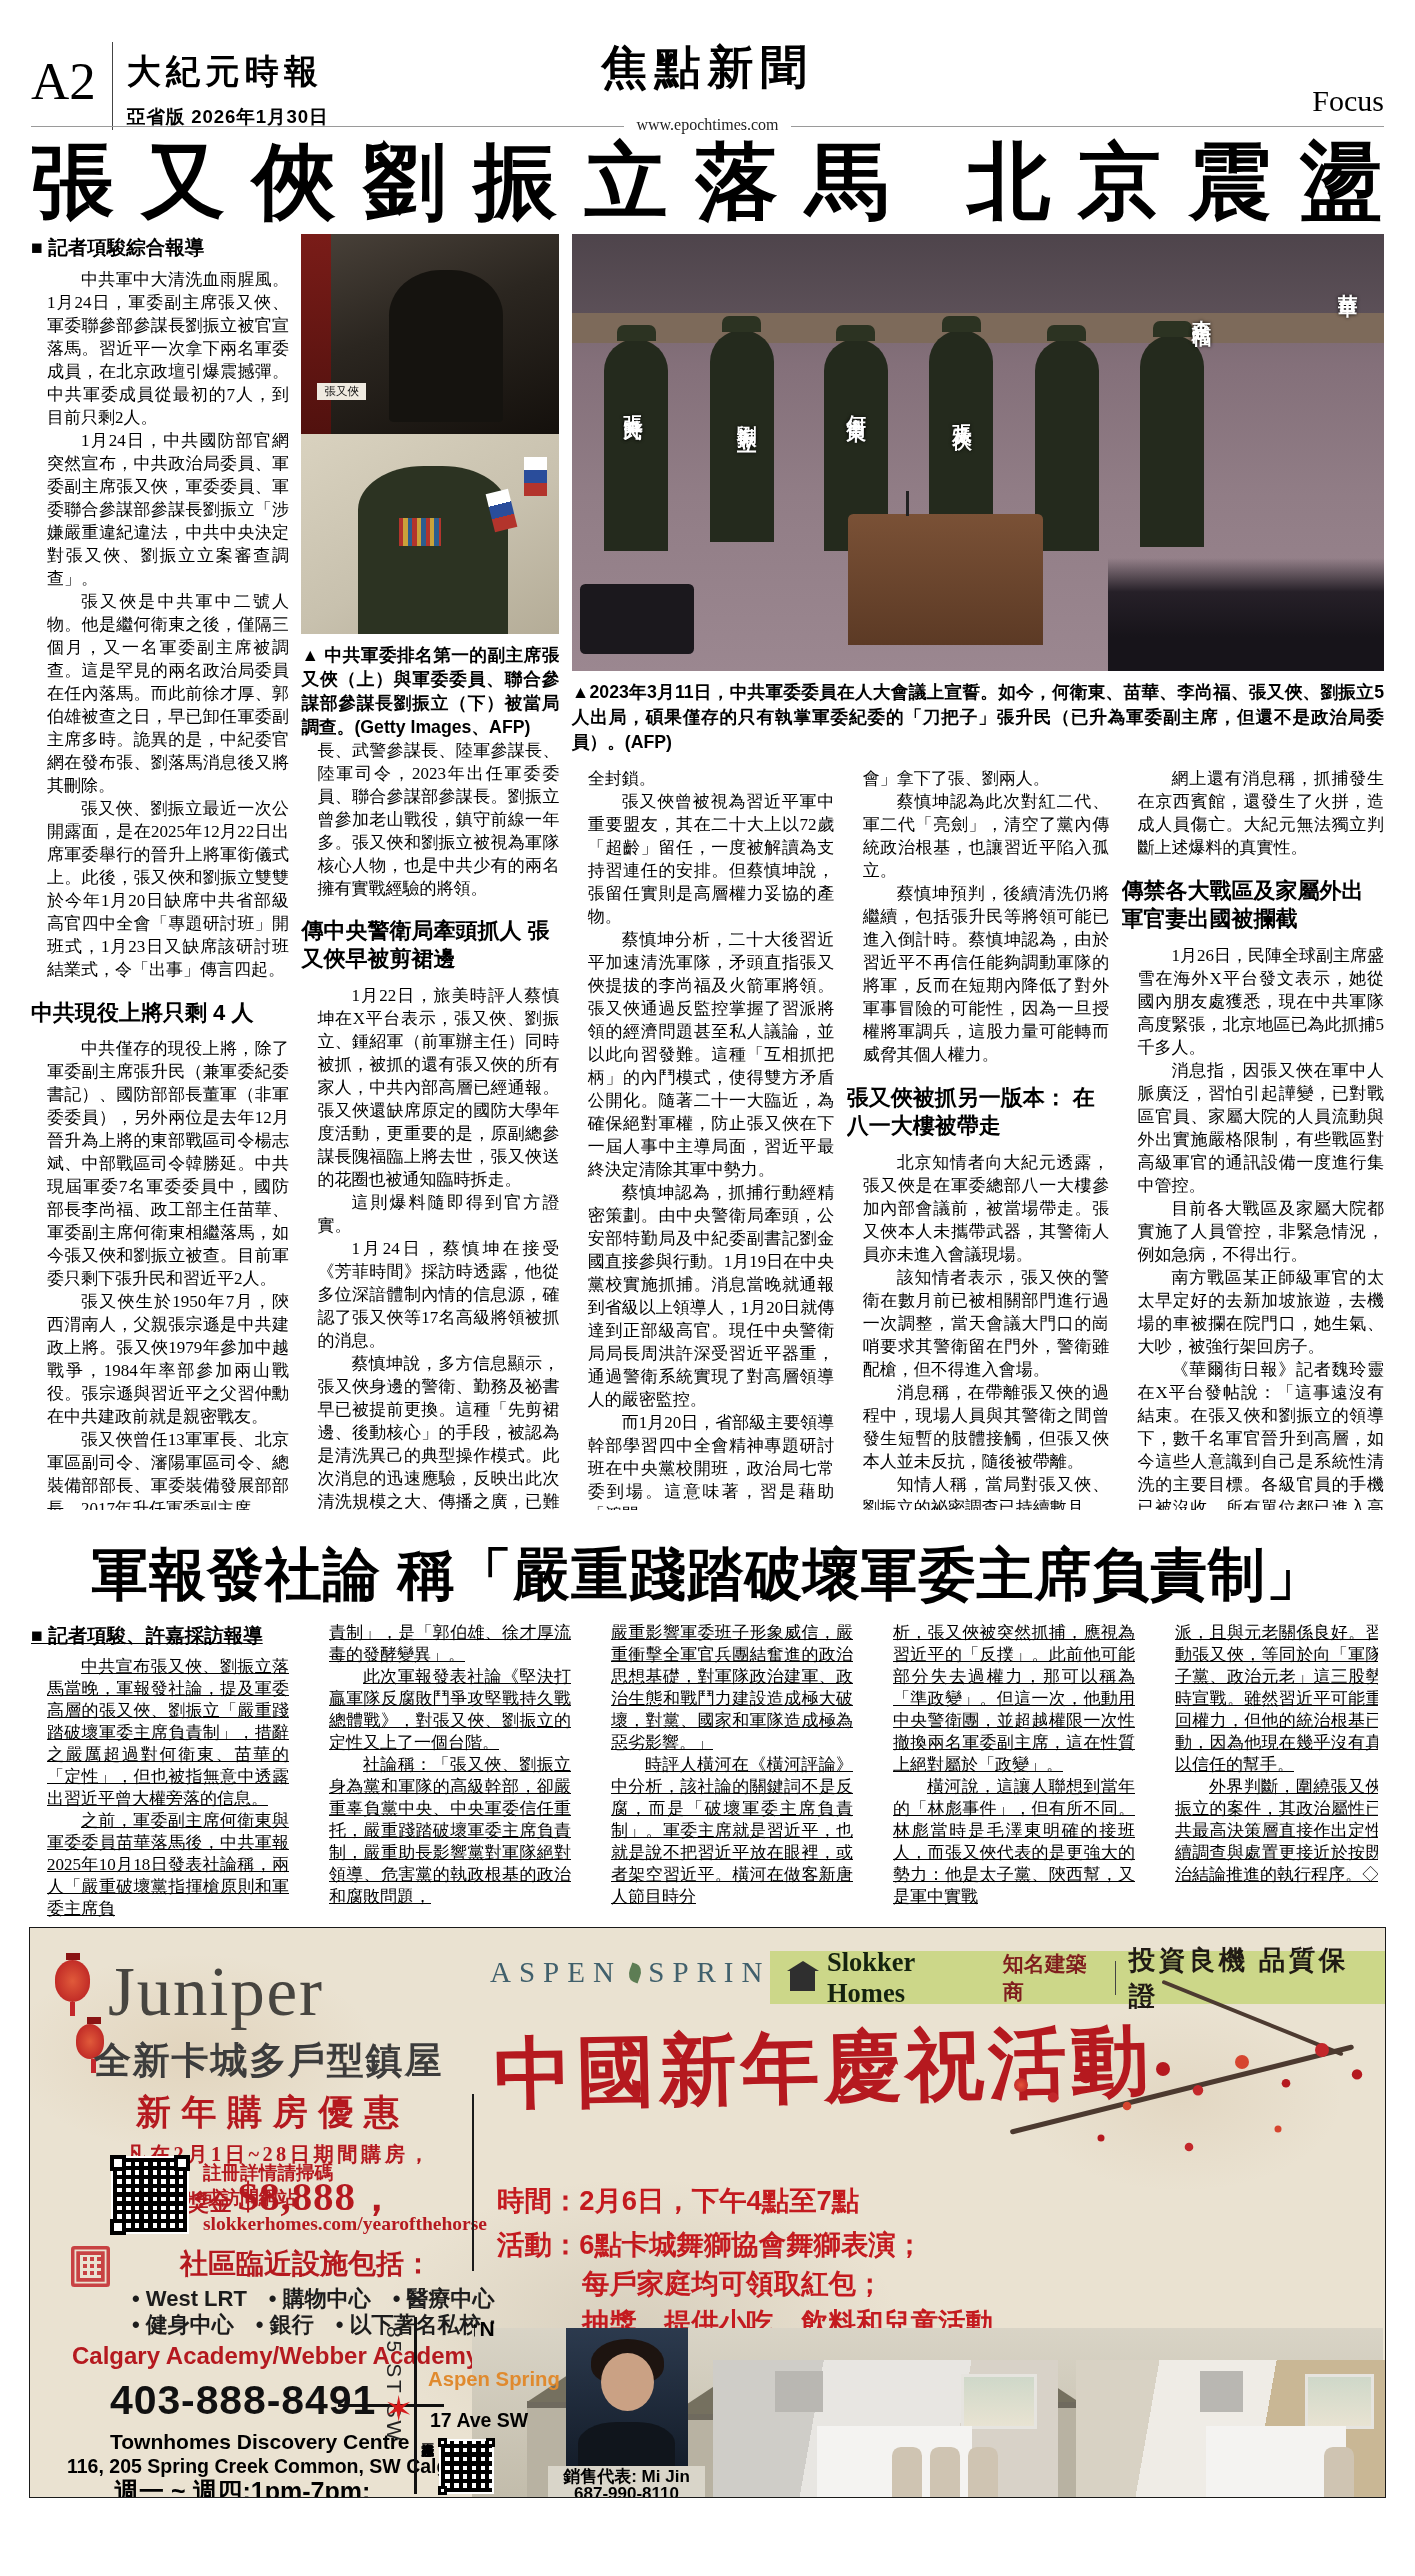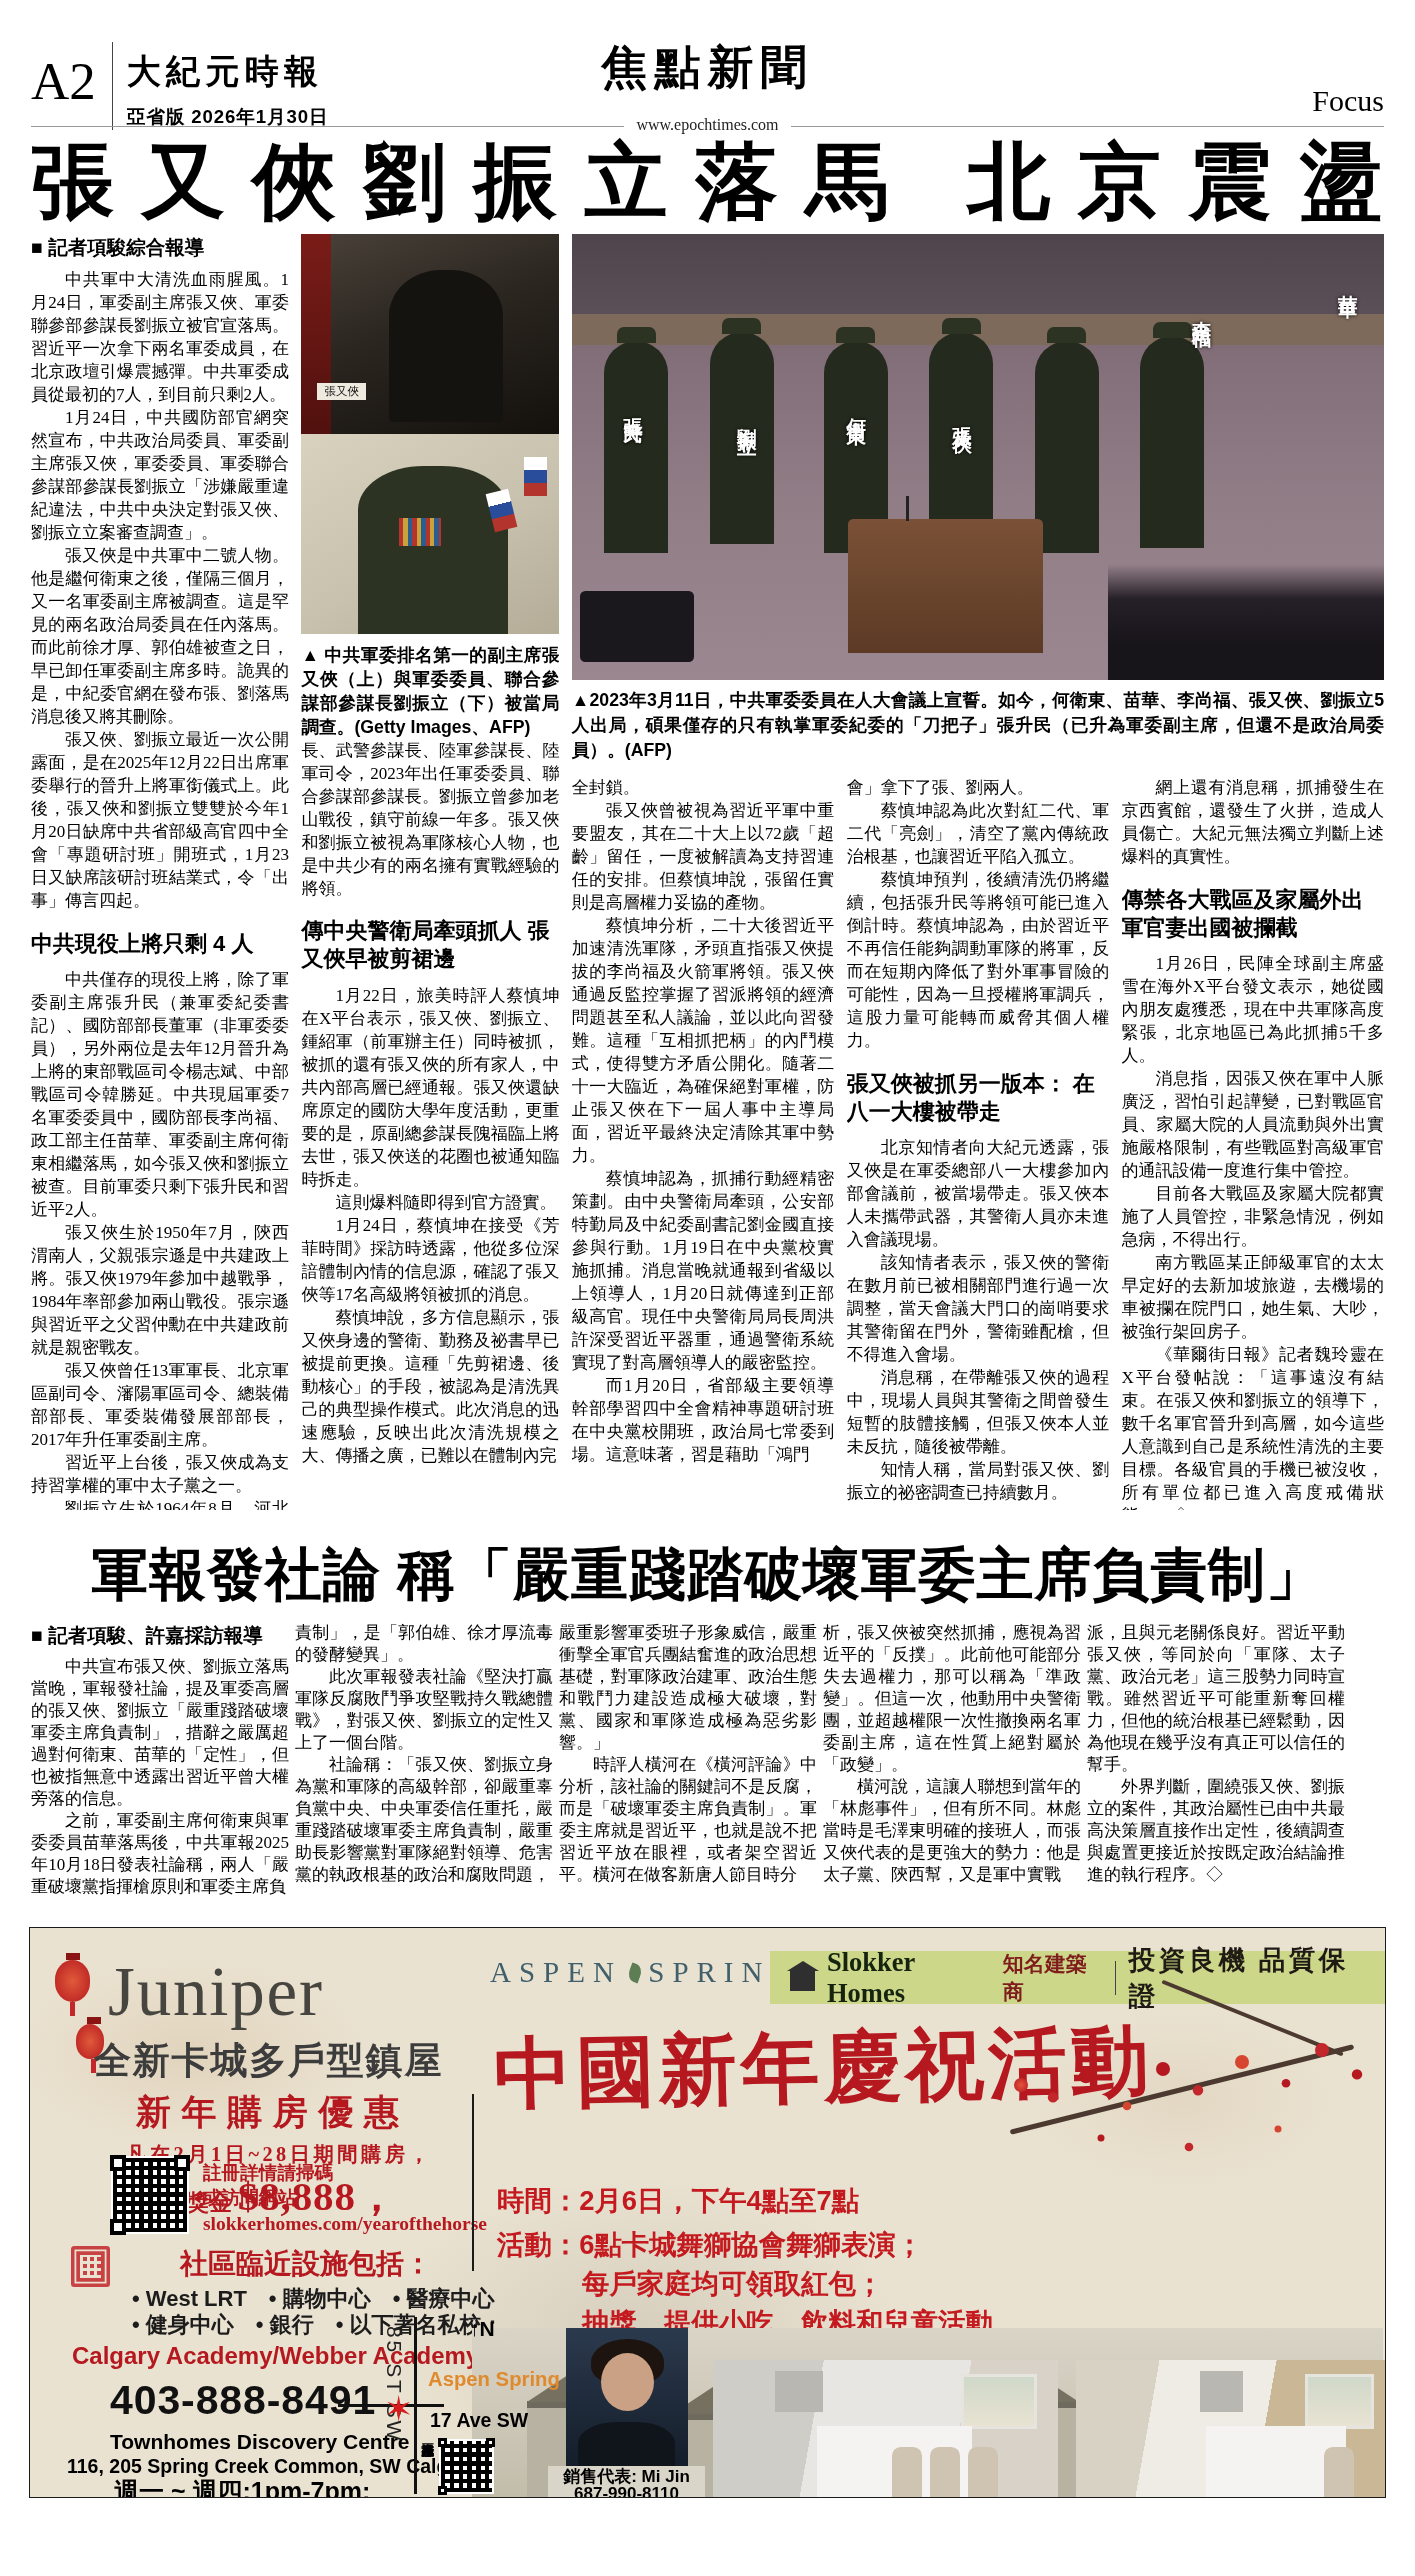--- a/index.html
+++ b/index.html
@@ -26,21 +26,21 @@
     font-family:"Liberation Sans",sans-serif; font-weight:900; font-size:83px; line-height:88px;
     text-align:justify; text-align-last:justify; white-space:nowrap; letter-spacing:1.8px; }
 
   
   .art1 { position:absolute; top:234px; left:31px; right:31px; height:1276px; display:flex; gap:12.4px; overflow:hidden; }
   .col { width:258px; flex:0 0 258px; overflow:hidden; height:100%; }
   .right3 { flex:1 1 auto; display:flex; flex-direction:column; }
   .threecols { display:flex; gap:12.4px; flex:1 1 auto; overflow:hidden; }
   .threecols .col3 { width:258px; flex:1 1 0; overflow:hidden; }
 
-  .blk-p, .blk-cont { font-size:17px; line-height:23px; text-align:justify; }
+  .blk-p, .blk-cont { font-size:17px; line-height:23px; text-align:justify;margin-left:16px; }
   .blk-p { text-indent:2em; }
   .blk-byline { font-family:"Liberation Sans",sans-serif; font-weight:bold; font-size:19.5px; margin-bottom:7px; }
   .blk-subhead { font-family:"Liberation Sans",sans-serif; font-weight:900; font-size:22px; line-height:28px; margin:17.7px 0 10.6px; }
 
   
   .photo-stack { width:100%; height:400px; position:relative; overflow:hidden; background:#222; }
   .ph-top { position:absolute; top:0; left:0; right:0; height:50%;
             background:linear-gradient(160deg,#4a423a 0%,#2b2620 45%,#14100c 100%); }
   .ph-top .redflag { position:absolute; left:0; top:0; width:30px; height:100%; background:linear-gradient(#7a1c18,#51110e); }
   .ph-top .figure { position:absolute; left:34%; top:18%; width:44%; height:76%; background:#15130f; border-radius:46% 46% 5.3px 5.3px/30% 30% 3.5px 3.5px; }
@@ -63,21 +63,21 @@
   .podium .mic { position:absolute; top:-23px; left:30%; width:2.7px; height:25px; background:#222; }
   .crowd { position:absolute; bottom:0; right:0; width:34%; height:26%; background:linear-gradient(0deg,#17141a 30%,#262028 70%, transparent); }
   .camera { position:absolute; bottom:4%; left:1%; width:14%; height:16%; background:#1b181d; border-radius:5.3px; }
   .vlabel { position:absolute; writing-mode:vertical-rl; color:#fff; font-family:"Liberation Sans",sans-serif;
             font-weight:bold; font-size:19.5px; letter-spacing:3.5px; text-shadow:0 0 3.5px #000; }
   .maincaption { font-family:"Liberation Sans",sans-serif; font-weight:bold; font-size:17.7px; line-height:25px; margin:8.8px 0 12.4px; text-align:justify; }
 
   
   .headline2 { position:absolute; top:1537px; left:31px; right:31px; text-align:center;
     font-family:"Liberation Sans",sans-serif; font-weight:900; font-size:57px; letter-spacing:0.9px; }
-  .art2 { position:absolute; top:1622px; left:31px; right:37px; height:299px; display:flex; gap:6px; overflow:hidden; }
+  .art2 { position:absolute; top:1622px; left:31px; right:37px; height:299px; display:flex; gap:24px; overflow:hidden;text-decoration:underline; }
   .art2 .blk-p, .art2 .blk-cont { font-size:17px; line-height:22px; }
 
   
   .ad { position:absolute; top:1927px; left:29px; width:1357px; height:571px; border:1.8px solid #1a1a1a;
         background:#eae2d1; overflow:hidden; font-family:"Liberation Sans",sans-serif;
         background-image:
           radial-gradient(ellipse 265px 142px at 12% 22%, rgba(173,126,66,.14), transparent 70%),
           radial-gradient(ellipse 372px 212px at 45% 70%, rgba(120,110,88,.16), transparent 70%),
           radial-gradient(ellipse 230px 133px at 85% 30%, rgba(160,120,70,.10), transparent 70%),
           radial-gradient(ellipse 442px 177px at 70% 95%, rgba(100,95,80,.18), transparent 70%); }

